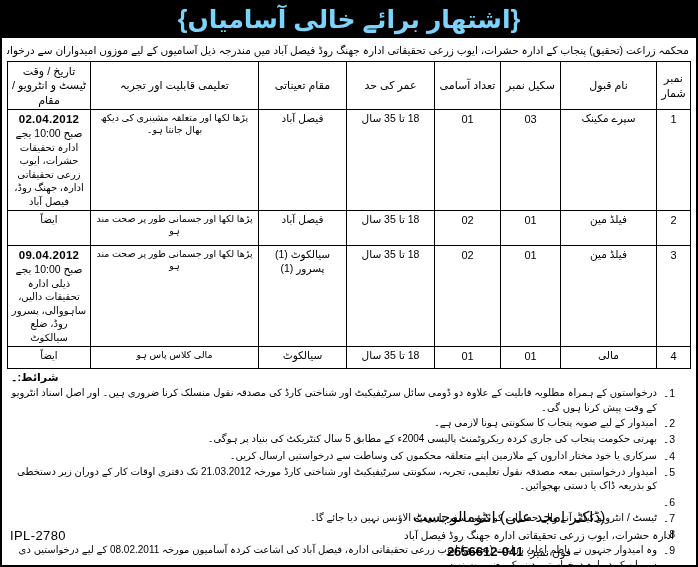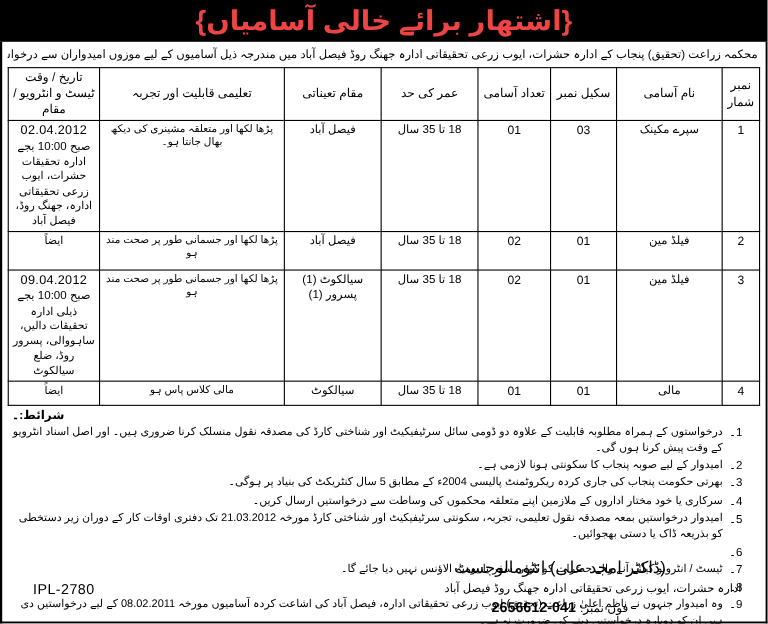--- a/index.html
+++ b/index.html
@@ -16,21 +16,21 @@
     width: 698px;
     height: 567px;
     background: #ffffff;
     overflow: hidden;
     box-sizing: border-box;
   }
 
   
   .banner {
     background: #000000;
-    color: #ef4444;
+    color: #7dd3fc;
     height: 38px;
     display: flex;
     align-items: center;
     justify-content: center;
     box-sizing: border-box;
   }
   .banner-title {
     font-size: 25px;
     font-weight: bold;
     letter-spacing: 0px;
@@ -91,21 +91,21 @@
   .col-qual    { width: 168px; }
   .col-date    { width: auto; }
 
   td.num { font-family: "Liberation Sans", sans-serif; font-size: 11px; vertical-align: middle; }
   td.jobname { font-size: 10.5px; }
   td.age { font-size: 10.5px; }
   td.place { font-size: 10.5px; }
   td.qual  { font-size: 9.5px; text-align: right; line-height: 1.35; }
   td.date  { font-size: 9.5px; }
 
-  .date-main   { font-size: 11.5px; font-family: "Liberation Sans", sans-serif; letter-spacing: .3px; }
+  .date-main   { font-size: 11.5px; font-family: "Liberation Sans", sans-serif; letter-spacing: .3px; font-weight: bold; }
   .date-time   { font-size: 10.5px; }
   .date-venue  { font-size: 10px; line-height: 1.35; }
   .date-ditto  { font-size: 10px; }
 
   .place-line { display: block; direction: rtl; }
   .place-line .pnum { font-family: "Liberation Sans", sans-serif; }
 
   
   tr.r1 td { height: 62px; }
   tr.r2 td { height: 30px; }
@@ -175,21 +175,21 @@
     text-align: right;
   }
   .sig-phone {
     font-size: 13px;
     font-weight: bold;
     white-space: nowrap;
   }
   .sig-phone .plabel { font-weight: normal; font-size: 11px; }
   .ipl {
     position: absolute;
-    left: 20px;
+    left: 0;
     bottom: 16px;
     direction: ltr;
     font-size: 13px;
     font-family: "Liberation Sans", sans-serif;
     letter-spacing: .4px;
   }
 </style>
 </head>
 <body>
 
@@ -210,21 +210,21 @@
         <col class="col-scale">
         <col class="col-posts">
         <col class="col-age">
         <col class="col-place">
         <col class="col-qual">
         <col class="col-date">
       </colgroup>
       <thead>
         <tr>
           <th>نمبر شمار</th>
-          <th>نام آسامی</th>
+          <th>نام قبول</th>
           <th>سکیل نمبر</th>
           <th>تعداد آسامی</th>
           <th>عمر کی حد</th>
           <th>مقام تعیناتی</th>
           <th>تعلیمی قابلیت اور تجربہ</th>
           <th>تاریخ / وقت ٹیسٹ و انٹرویو / مقام</th>
         </tr>
       </thead>
       <tbody>
 

